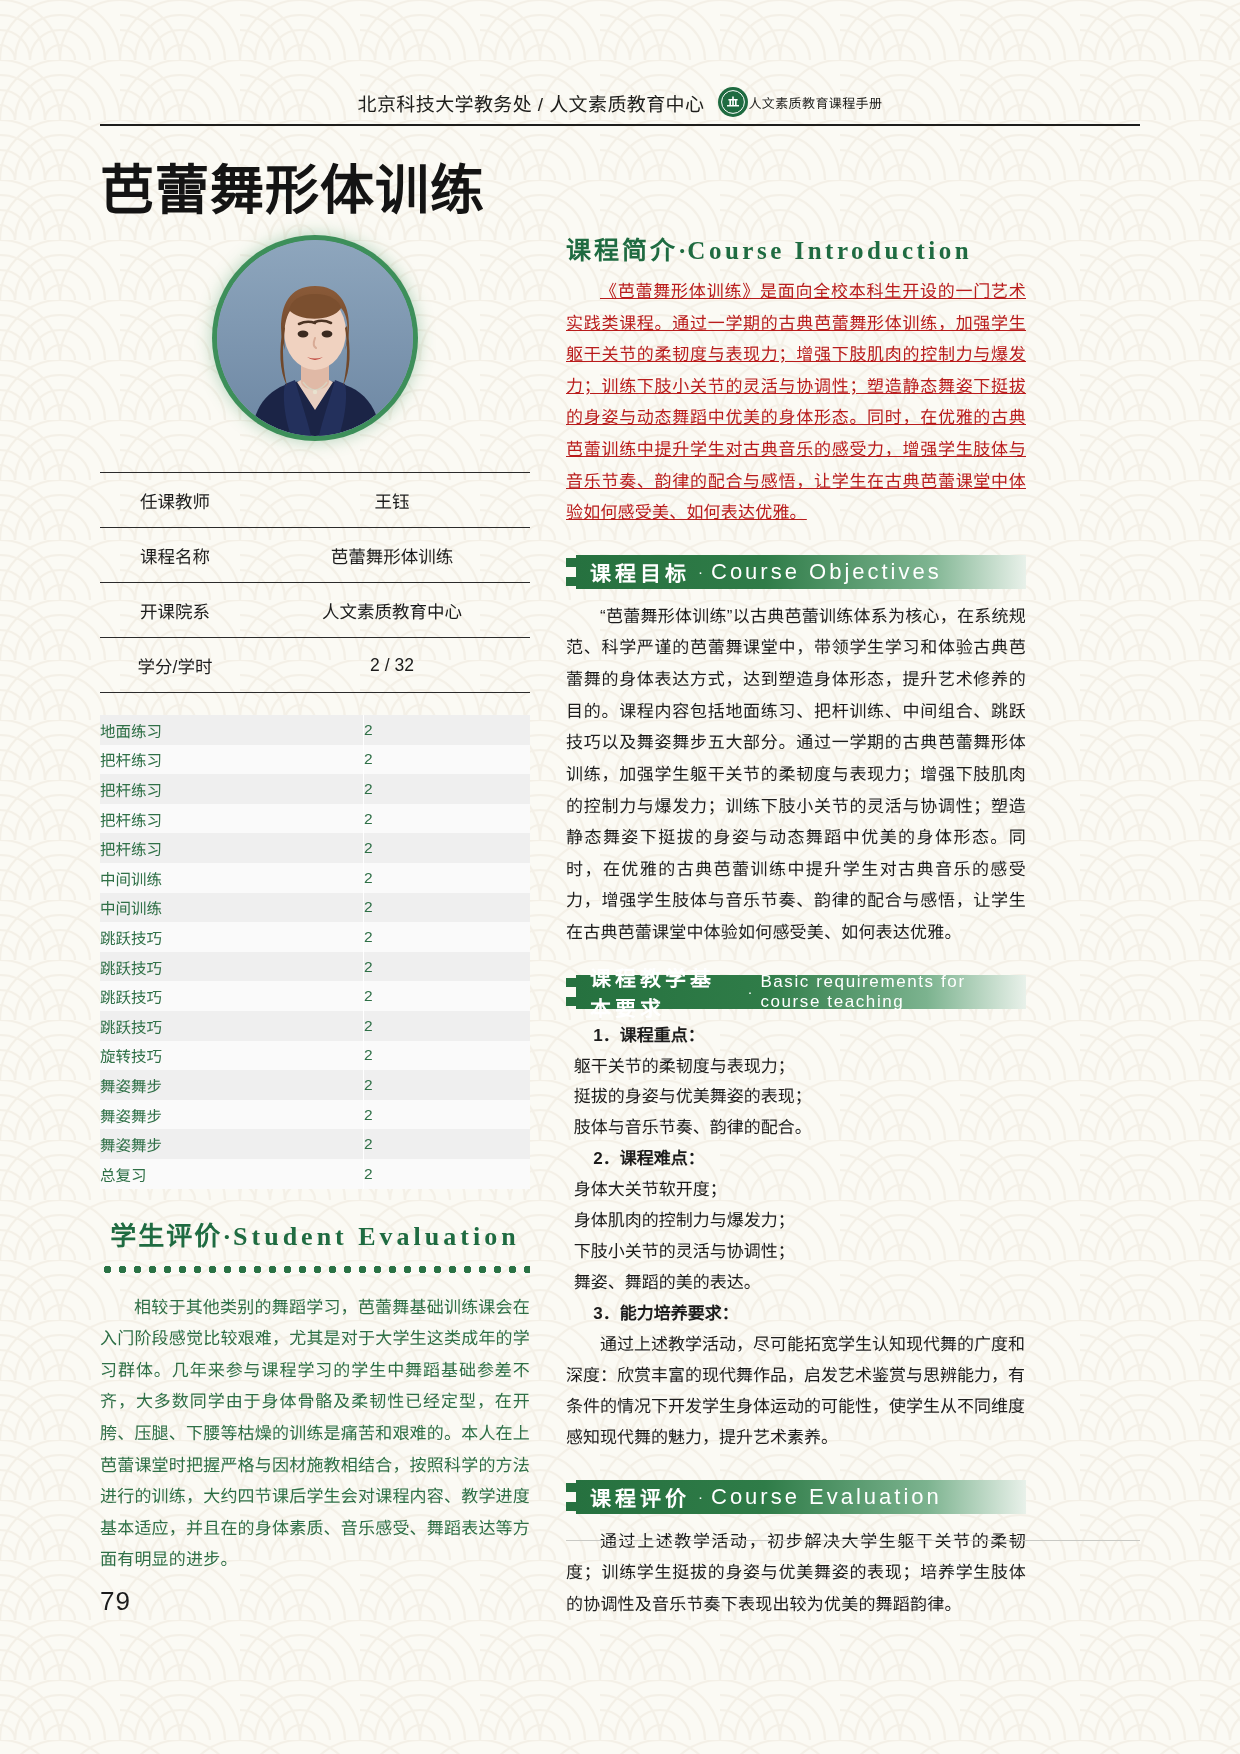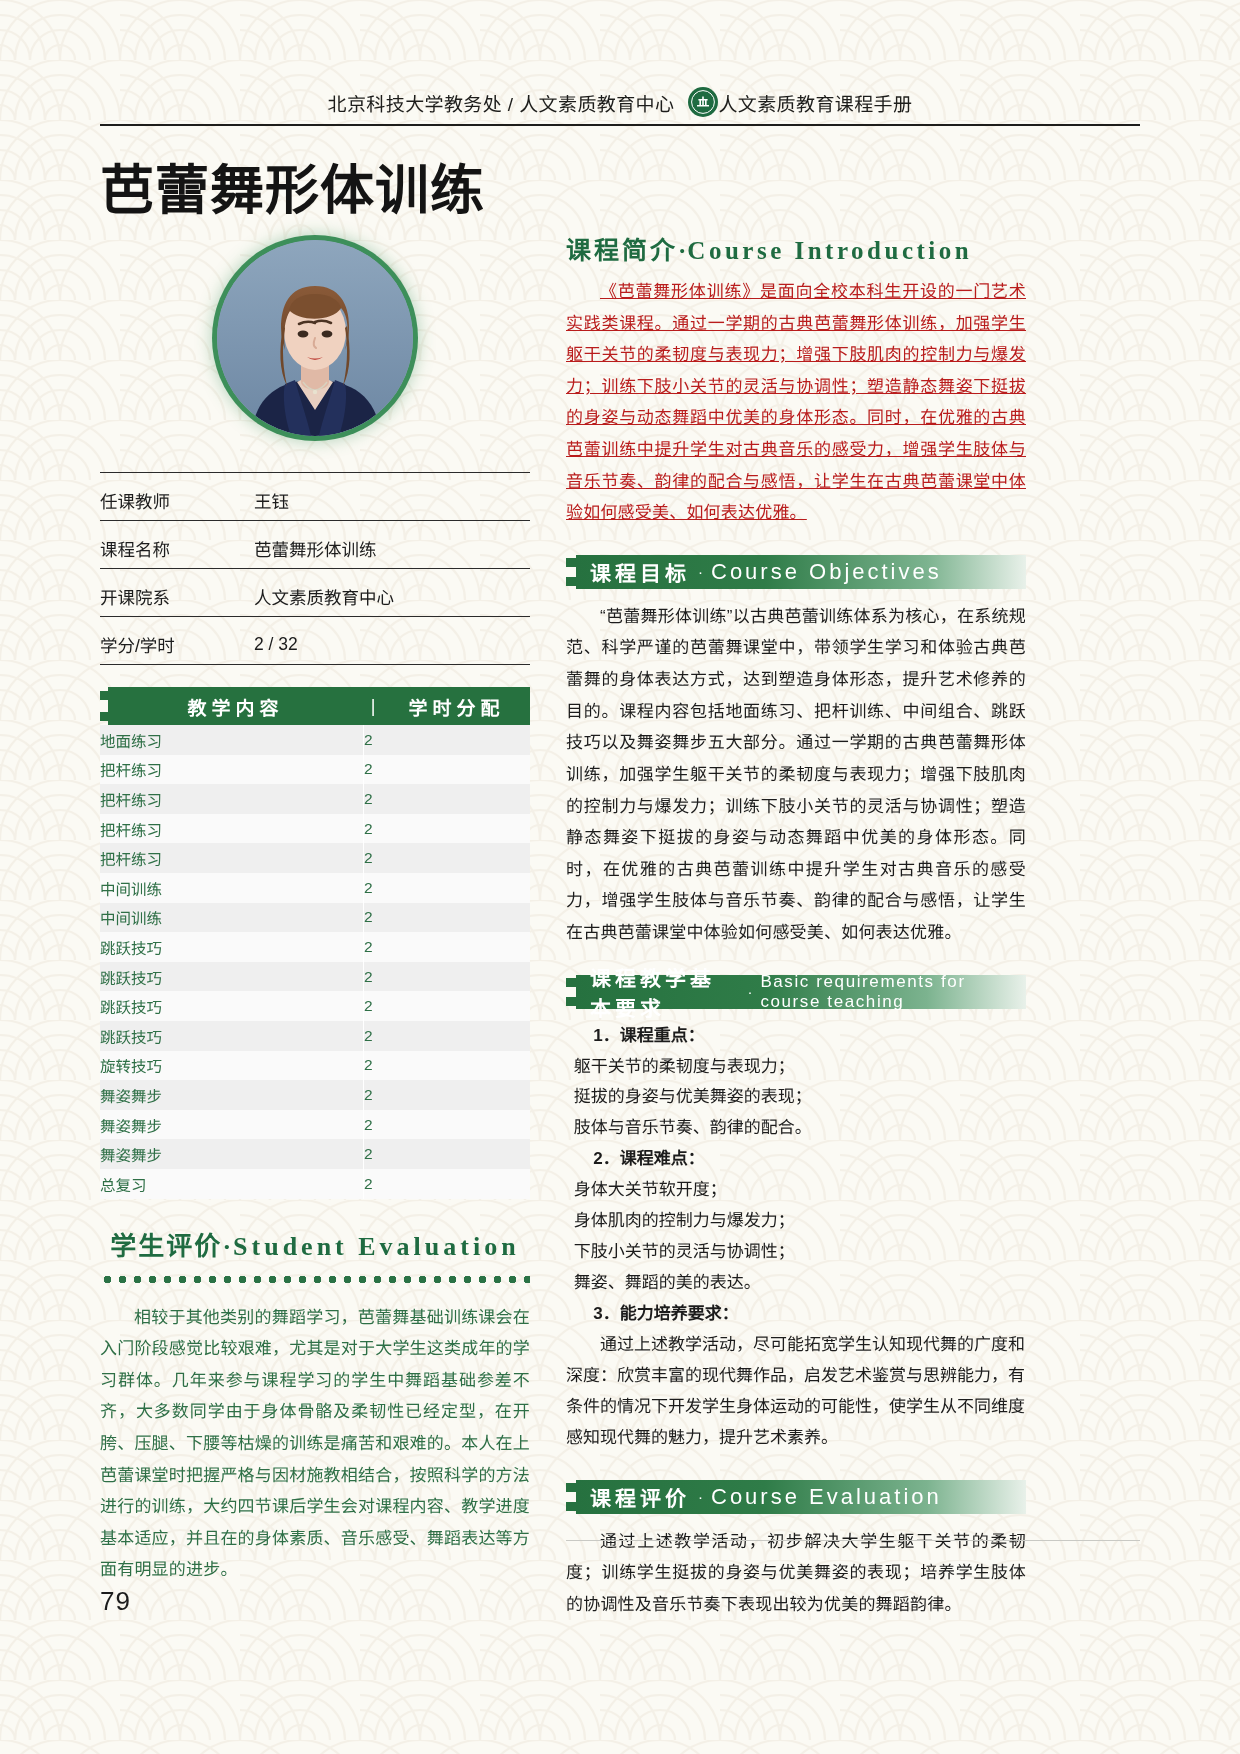--- a/index.html
+++ b/index.html
@@ -41,21 +41,21 @@
     top: 80px;
     height: 44px;
     display: flex;
     align-items: center;
     justify-content: center;
     font-size: 19px;
     color: #1d1d1b;
     letter-spacing: .4px;
   }
   .runhead-left { display: flex; align-items: center; gap: 14px; }
-  .runhead-right { font-size: 19px; }
+  .runhead-right { font-size: 13px; }
   .crest {
     width: 30px; height: 30px; border-radius: 50%;
     background: #1f6b41;
     display: inline-flex; align-items: center; justify-content: center;
     flex: 0 0 auto;
   }
   .crest svg { display:block; }
   .runhead-rule {
     position: absolute;
     left: 100px; right: 100px; top: 124px;
@@ -109,23 +109,24 @@
   
   .info-table {
     margin-top: 36px;
     width: 430px;
     border-collapse: collapse;
     font-size: 17.5px;
   }
   .info-table tr { border-bottom: 1.4px solid #2b2b2b; }
   .info-table tr:first-child { border-top: 1.4px solid #2b2b2b; }
   .info-table td {
-    padding: 15px 0 7px 0;
+    padding: 15px 0 14px 0;
     color: #1c1c1c;
     vertical-align: middle;
+    text-align: center;
   }
   .info-table td.k { width: 150px; }
   .info-table td.v { padding-left: 4px; }
   .info-table tr.last { border-bottom: 1.4px solid #2b2b2b; }
 
   
   .ctable-wrap { margin-top: 22px; width: 430px; position: relative; }
   .ctable-head {
     background: #26713f;
     height: 38px;
@@ -385,26 +386,20 @@
           <td class="v">人文素质教育中心</td>
         </tr>
         <tr class="last">
           <td class="k">学分/学时</td>
           <td class="v">2 / 32</td>
         </tr>
       </tbody>
     </table>
 
     <div class="ctable-wrap">
-      <div class="ctable-head">
-        <span class="nick"></span>
-        <span class="h1">教学内容</span>
-        <span class="sep">|</span>
-        <span class="h2">学时分配</span>
-      </div>
       <table class="ctable">
         <tbody id="ctable-body">
             <tr>
               <td class="name">地面练习</td>
               <td>2</td>
             </tr>
             <tr>
               <td class="name">把杆练习</td>
               <td>2</td>
             </tr>

